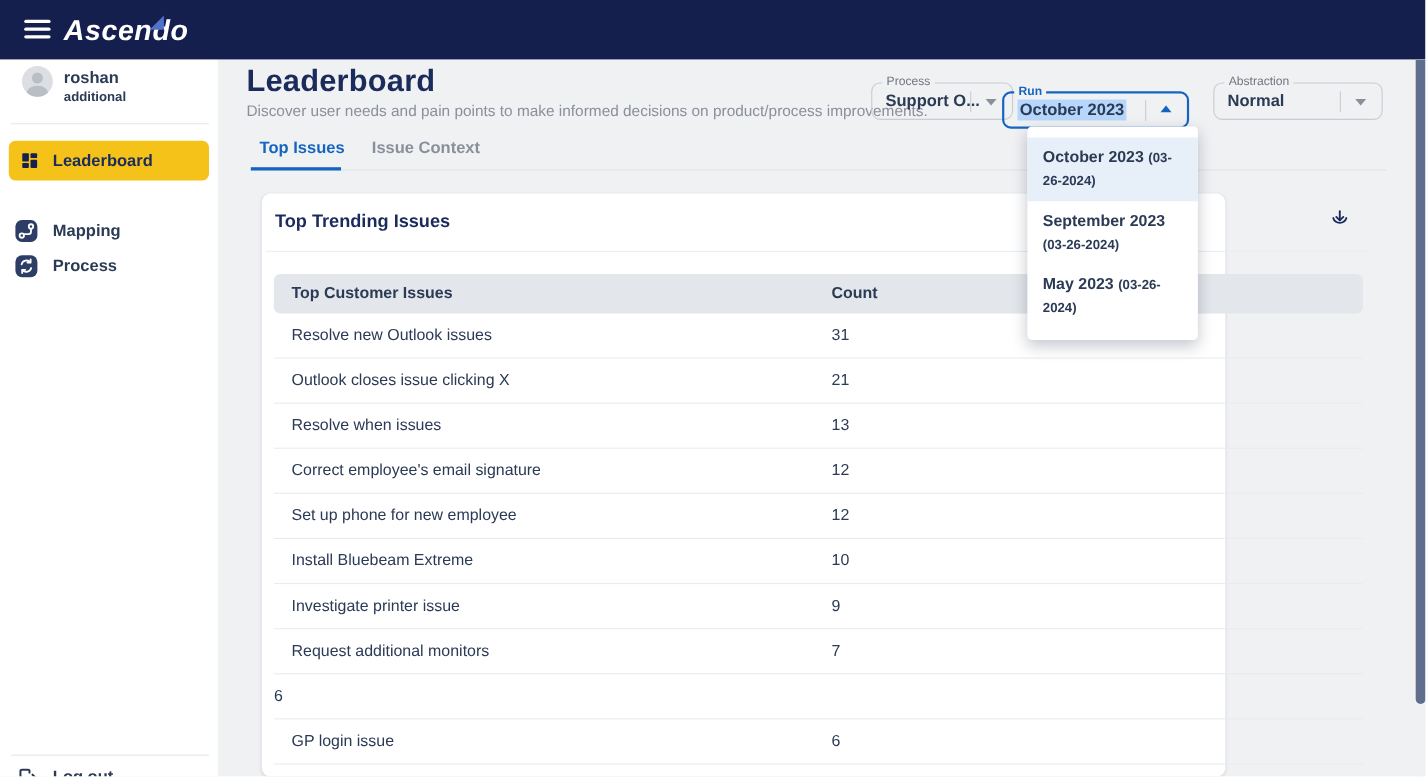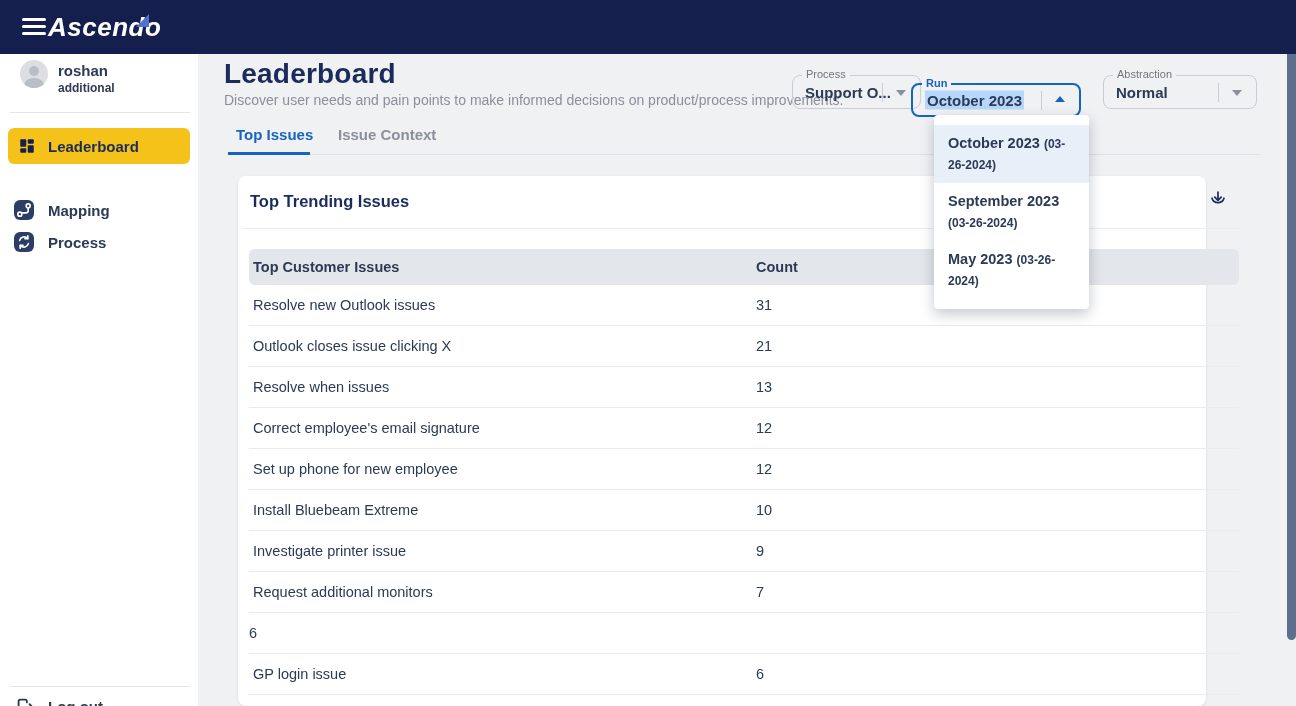--- a/index.html
+++ b/index.html
@@ -11,21 +11,21 @@
   }
   *{margin:0;padding:0;box-sizing:border-box;}
   html,body{width:1296px;height:706px;}
   body{font-family:"Liberation Sans",sans-serif;}
   .stage{position:relative;width:1296px;height:706px;overflow:hidden;background:var(--main-bg);}
 
   
   .topbar{position:absolute;left:0;top:0;width:1296px;height:54px;background:var(--topbar-bg);z-index:40;}
   .hamburger{position:absolute;left:22px;top:18px;width:24px;height:18px;cursor:pointer;}
   .hamburger i{display:block;height:2.6px;background:#fff;border-radius:2px;margin-bottom:4.4px;}
-  .logo{position:absolute;left:48px;top:0;height:44px;line-height:54px;color:#fff;
+  .logo{position:absolute;left:58px;top:0;height:44px;line-height:54px;color:#fff;
         font-size:26px;font-weight:800;font-style:italic;letter-spacing:.5px;}
   .logo-flag{position:absolute;left:136px;top:14px;width:0;height:0;
         border-left:13px solid transparent;border-bottom:13px solid #5272c9;}
 
   
   .scrollbar-track{position:absolute;right:0;top:54px;width:9px;height:652px;background:var(--main-bg);z-index:45;}
   .scrollbar-thumb{position:absolute;right:0;top:0;width:9px;height:586px;background:var(--scrollbar-thumb);border-radius:0 0 5px 5px;}
 
   
   .sidebar{position:absolute;left:0;top:54px;width:198px;height:652px;background:#fff;z-index:30;}
@@ -74,32 +74,32 @@
   .opt .opt-date{font-size:12px;}
 
   
   .tab{position:absolute;top:126px;font-size:15px;cursor:pointer;}
   #tab-top-issues{left:236px;color:var(--accent-blue);font-weight:700;}
   #tab-issue-context{left:338px;color:var(--muted-text);font-weight:600;}
   .tab-underline{position:absolute;left:228px;top:152px;width:82px;height:3px;background:var(--accent-blue);z-index:2;}
   .tab-rule{position:absolute;left:228px;top:154px;width:1032px;height:1px;background:#dfe1e6;}
 
   
-  .card{position:absolute;left:238px;top:176px;width:968px;height:530px;background:var(--card-bg);
+  .card{position:absolute;left:238px;top:176px;width:876px;height:530px;background:var(--card-bg);
         border-radius:8px;box-shadow:0 1px 3px rgba(20,30,60,.10);}
   .card-title{position:absolute;left:12px;top:16px;font-size:16.5px;font-weight:700;color:var(--navy-text);}
   .download-btn{position:absolute;left:966px;top:10px;width:28px;height:28px;cursor:pointer;}
   .download-btn svg{display:block;width:100%;height:100%;}
   .card-divider{position:absolute;left:4px;top:52px;width:1004px;height:1px;background:#ebedf0;}
 
   
   .table{position:absolute;left:11px;top:73px;width:990px;}
   .thead{display:flex;align-items:center;height:36px;background:var(--table-header-bg);border-radius:6px;}
   .trow{display:flex;align-items:center;height:41px;border-bottom:1px solid var(--row-border);}
-  .cell-issue{width:507px;padding-left:4px;font-size:14.5px;color:var(--body-text);font-weight:500;}
+  .cell-issue{width:507px;padding-left:16px;font-size:14.5px;color:var(--body-text);font-weight:500;}
   .cell-count{flex:1;font-size:14.5px;color:var(--body-text);font-weight:500;}
   .thead .cell-issue,.thead .cell-count{font-weight:600;font-size:14.5px;}
 </style>
 </head>
 <body>
 
 <div class="stage">
 
   <div class="topbar">
     <div class="hamburger">

